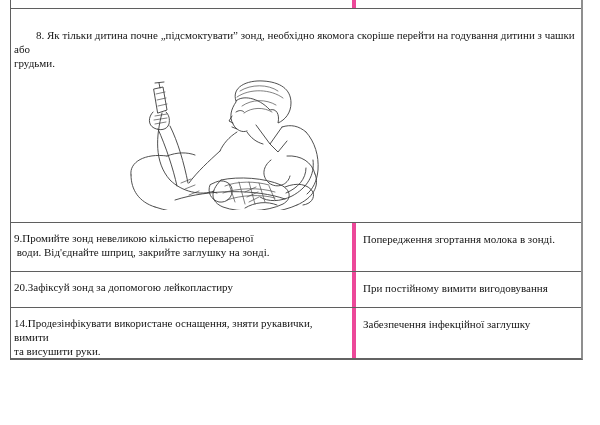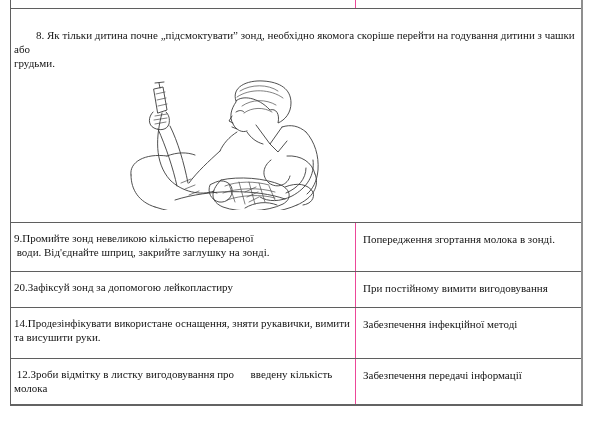--- a/index.html
+++ b/index.html
@@ -11,21 +11,21 @@
   .doc-table{
     position:absolute;left:10px;top:0;width:573px;box-sizing:border-box;
     border-left:1px solid #5f5f5f;
     border-right:2px solid #8f8f8f;
     border-bottom:2px solid #636363;
     background:#ffffff;
   }
   .row{display:flex;box-sizing:border-box;}
   .row + .row{border-top:1px solid #5f5f5f;}
   .cell{box-sizing:border-box;overflow:hidden;white-space:pre-wrap;}
-  .cell-left{width:345px;border-right:1px solid #ec4899;padding:8px 5px 0 3px;font-family:Liberation Serif, serif;}
+  .cell-left{width:345px;border-right:4px solid #ec4899;padding:8px 5px 0 3px;font-family:Liberation Serif, serif;}
   .cell-right{flex:1;padding:9px 5px 0 7px;}
   .row-partial{height:8px;}
   .row-step8{height:214px;}
   .cell-full{width:100%;position:relative;padding:5px 4px 0 3px;}
   .illustration{position:absolute;left:114px;top:43px;width:210px;height:130px;}
   .illustration svg{display:block;width:210px;height:130px;}
   .sketch{stroke:#3c3c3c;stroke-width:0.9;fill:none;stroke-linecap:round;stroke-linejoin:round;}
   .sketch-thin{stroke:#4a4a4a;stroke-width:0.7;fill:none;stroke-linecap:round;}
 </style>
 </head>
@@ -140,23 +140,18 @@
     </div>
 
     <div class="row" style="height:36px">
       <div class="cell cell-left">20.Зафіксуй зонд за допомогою лейкопластиру</div>
       <div class="cell cell-right">При постійному вимити вигодовування</div>
     </div>
 
     <div class="row" style="height:51px">
       <div class="cell cell-left">14.Продезінфікувати використане оснащення, зняти рукавички, вимити
 та висушити руки.</div>
-      <div class="cell cell-right">Забезпечення інфекційної методі</div>
+      <div class="cell cell-right">Забезпечення інфекційної заглушку</div>
     </div>
 
-    <div class="row" style="height:46px">
-      <div class="cell cell-left"> 12.Зроби відмітку в листку вигодовування про      введену кількість
-молока</div>
-      <div class="cell cell-right">Забезпечення передачі інформації</div>
-    </div>
 
   </div>
 </div>
 
 </body></html>

